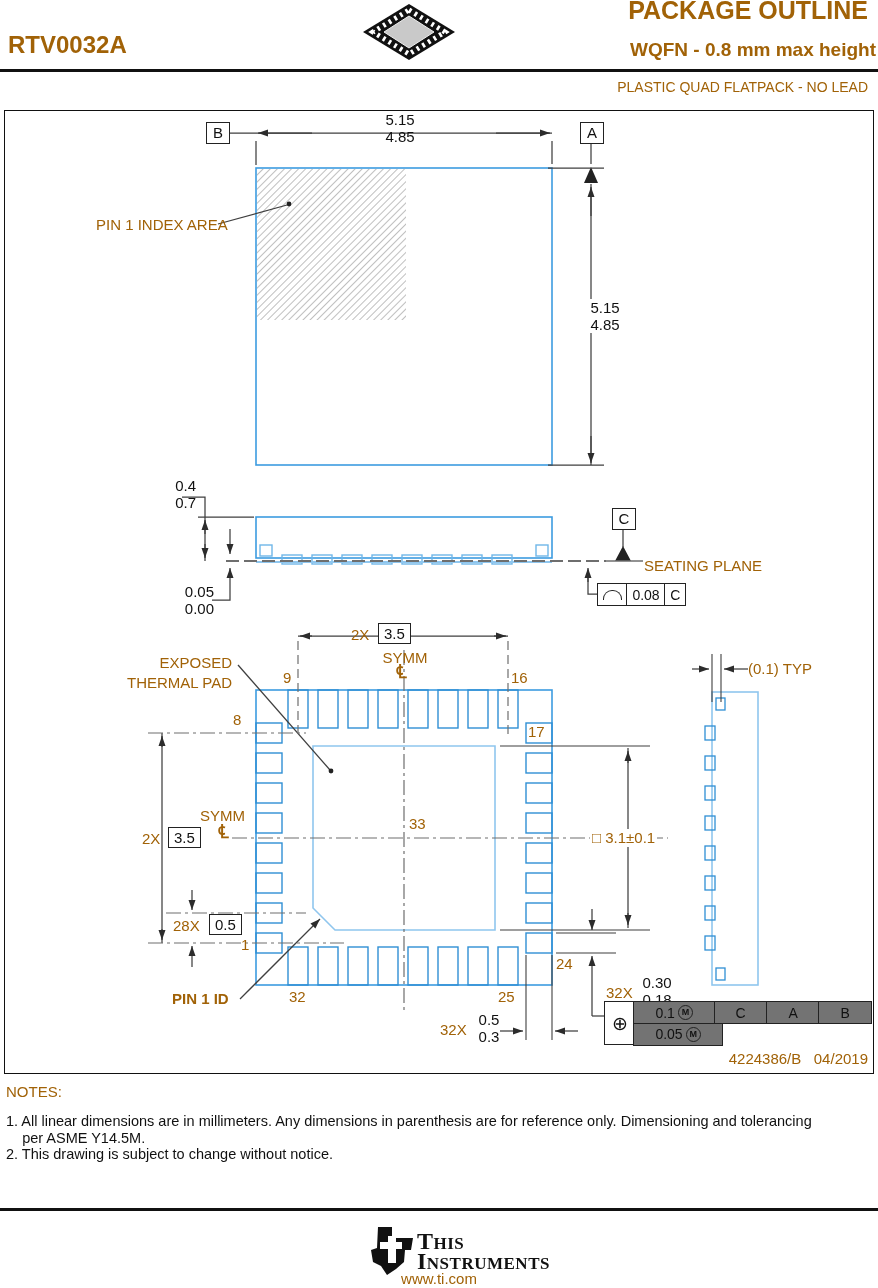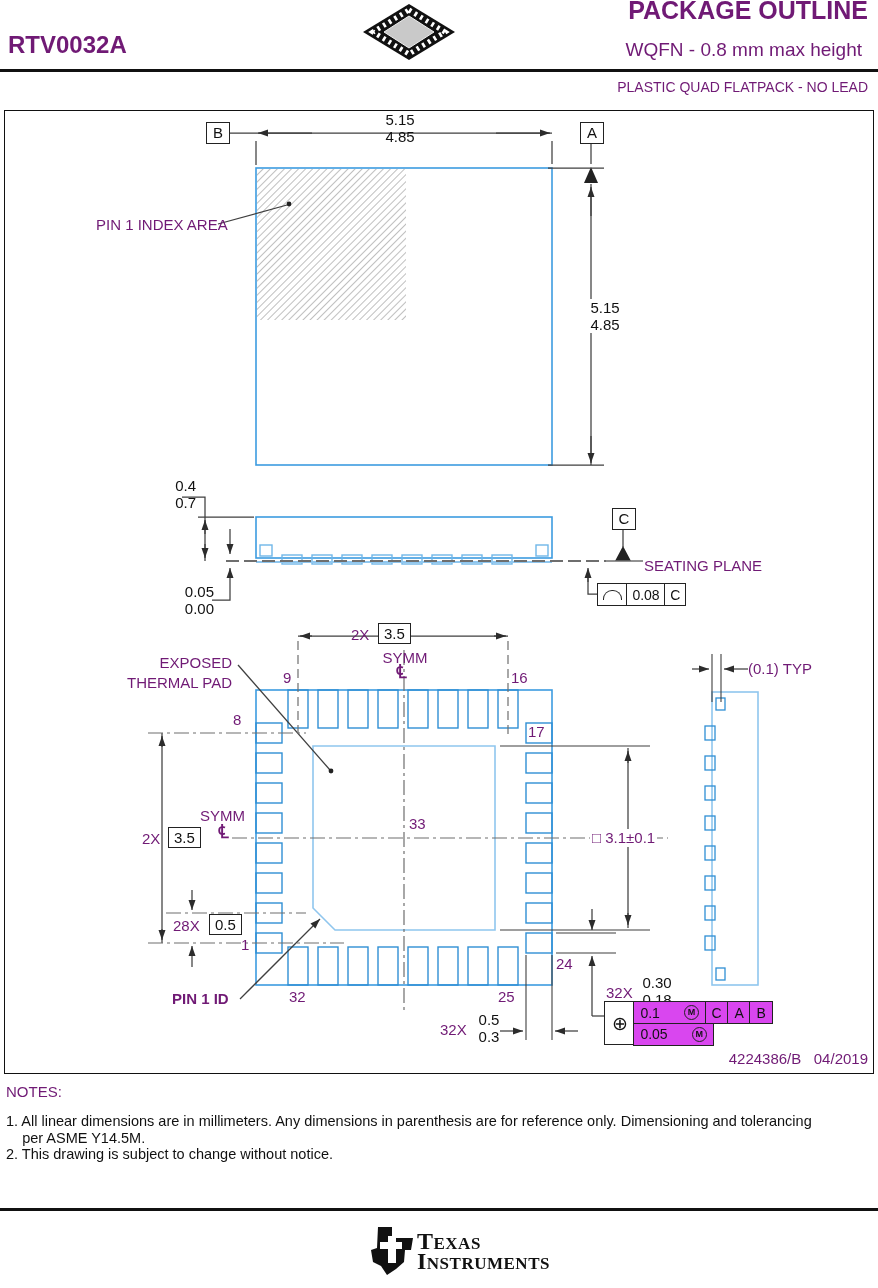--- a/index.html
+++ b/index.html
@@ -1,37 +1,37 @@
 <!DOCTYPE html>
 <html><head>
 <meta charset="utf-8">
 <style>
   html,body{margin:0;padding:0;background:#fff;}
   .page{position:relative;width:878px;height:1288px;background:#fff;overflow:hidden;
         font-family:"Liberation Sans",sans-serif;color:#111;}
-  .lbl{position:absolute;font:15px/18px "Liberation Sans",sans-serif;color:#701a75;white-space:nowrap;}
+  .lbl{position:absolute;font:15px/18px "Liberation Sans",sans-serif;color:#a16207;white-space:nowrap;}
   .stack{position:absolute;text-align:center;font:15px/17px "Liberation Sans",sans-serif;color:#111;}
   .stack div{white-space:nowrap;}
   .rt{text-align:right;}
   .bgw{background:#fff;padding:0 2px;}
   .datum{position:absolute;width:22px;height:20px;border:1.4px solid #222;text-align:center;
          font:15px/20px "Liberation Sans",sans-serif;background:#fff;}
   .boxed{position:absolute;border:1.3px solid #222;padding:0 5px;font:15px/19px "Liberation Sans",sans-serif;background:#fff;}
   .frame{position:absolute;left:4px;top:110px;width:868px;height:962px;border:1.6px solid #111;}
   .hrule{position:absolute;left:0;right:0;height:3px;background:#111;}
   .fcf{position:absolute;display:flex;background:#14532d;}
   .fcf .cell{border:1.3px solid #222;height:21px;display:flex;align-items:center;justify-content:center;
              font:14px/1 "Liberation Sans",sans-serif;padding:0 5px;margin-left:-1.3px;background:#fff;}
   .dome{width:17px;height:9px;border:1.6px solid #222;border-bottom:none;border-radius:9px 9px 0 0;}
   .fcf2{position:absolute;display:flex;background:#fff;font:14px/1 "Liberation Sans",sans-serif;}
   .fcf2 .pos{border:1.3px solid #222;width:30px;height:42px;display:flex;align-items:center;justify-content:center;font-size:19px;}
   .fcf2 .col{display:flex;flex-direction:column;margin-left:-1.3px;align-items:flex-start;}
   .fcf2 .row{display:flex;}
   .fcf2 .c2{border:1.3px solid #222;height:21px;display:flex;align-items:center;justify-content:center;
-            padding:0 6px;margin-left:-1.3px;margin-top:-1.3px;background:#d946ef;gap:21px;}
+            padding:0 21px;margin-left:-1.3px;margin-top:-1.3px;background:#737373;}
   .fcf2 .row:first-child .c2{margin-top:0;}
   .mc{display:inline-block;width:13px;height:13px;border:1.1px solid #222;border-radius:50%;
       font:bold 9px/12px "Liberation Sans",sans-serif;text-align:center;margin-left:3px;}
   .notes{position:absolute;left:6px;top:1083px;font:15px/18px "Liberation Sans",sans-serif;}
   .note-item{white-space:pre-wrap;font:14.5px/16.5px "Liberation Sans",sans-serif;margin:0;}
   .brand{position:absolute;font-family:"Liberation Serif",serif;font-weight:bold;font-variant:small-caps;
          font-size:21px;line-height:20px;letter-spacing:.5px;}
   .preline{white-space:pre-line;}
   svg{position:absolute;left:0;top:0;pointer-events:none;}
 </style>
@@ -42,21 +42,21 @@
 
   <div class="lbl" style="left:8px;top:36px;font-size:24px;font-weight:bold;">RTV0032A</div>
 
   <svg style="left:360px;top:1px;" width="98" height="60" viewBox="0 0 98 60">
     <polygon points="49,3 95,31 49,59 3,31" fill="#111"></polygon>
     <polygon points="49,9 85,31 49,53 13,31" fill="none" stroke="#fff" stroke-width="5" stroke-dasharray="2.6 4"></polygon>
     <polygon points="49,15 74,31 49,47 24,31" fill="#c9c9c9" stroke="#efefef" stroke-width="1"></polygon>
   </svg>
 
   <div class="lbl" style="right:10px;top:1px;left:auto;position:absolute;font-size:25px;font-weight:bold;">PACKAGE OUTLINE</div>
-  <div class="lbl" style="right:16px;top:41px;left:auto;position:absolute;font-size:19px;font-weight:normal;">WQFN - 0.8 mm max height</div>
+  <div class="lbl" style="right:2px;top:41px;left:auto;position:absolute;font-size:19px;font-weight:bold;">WQFN - 0.8 mm max height</div>
   <div class="hrule" style="top:69px;"></div>
   <div class="lbl" style="right:10px;top:78px;left:auto;position:absolute;font-size:14px;">PLASTIC QUAD FLATPACK - NO LEAD</div>
 
   <div class="frame"></div>
 
   <svg width="878" height="1288" viewBox="0 0 878 1288">
     <defs>
       <marker id="ah" markerUnits="userSpaceOnUse" markerWidth="12" markerHeight="10" refX="10.5" refY="4" orient="auto">
           <path d="M0.5,0.5 L10.5,4 L0.5,7.5 Z" fill="#2c2c2c"></path>
         </marker>
@@ -344,16 +344,17 @@
     <p class="note-item">2. This drawing is subject to change without notice.</p>
   </div>
 
   <div class="hrule" style="top:1208px;"></div>
   <svg style="left:370px;top:1226px;" width="44" height="50" viewBox="0 0 44 50">
     <path d="M8,1 L22,1 L22,12 L43,12 L41,24 L35,24 L34,36 L26,43 L17,49 L11,40 L3,36 L1,24 L7,22 Z" fill="#111"></path>
     <rect x="18" y="10" width="8" height="27" fill="#fff"></rect>
     <rect x="10" y="16" width="22" height="7" fill="#fff"></rect>
     <circle cx="31" cy="8" r="4" fill="#fff"></circle>
   </svg>
-  <div class="brand" style="left:417px;top:1231px;font-size:24px;">Texas</div>
+  <div class="brand" style="left:417px;top:1231px;font-size:24px;">This</div>
   <div class="brand" style="left:417px;top:1251px;font-size:24px;">Instruments</div>
+  <div class="lbl" style="left:0;right:0;top:1270px;text-align:center;font-size:15px;">www.ti.com</div>
 
 </div>
 
 </body></html>

